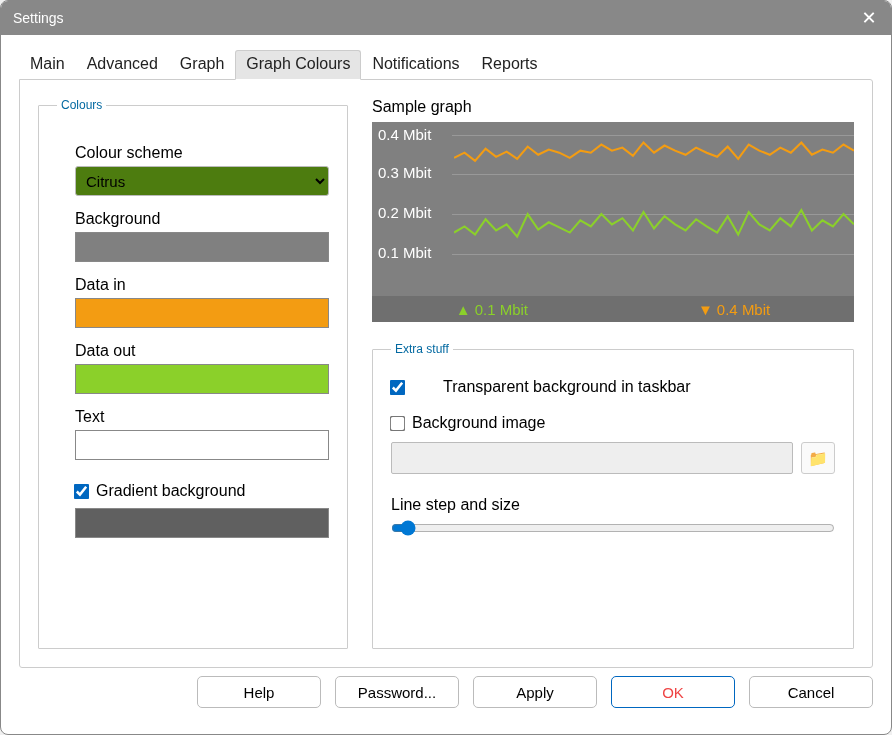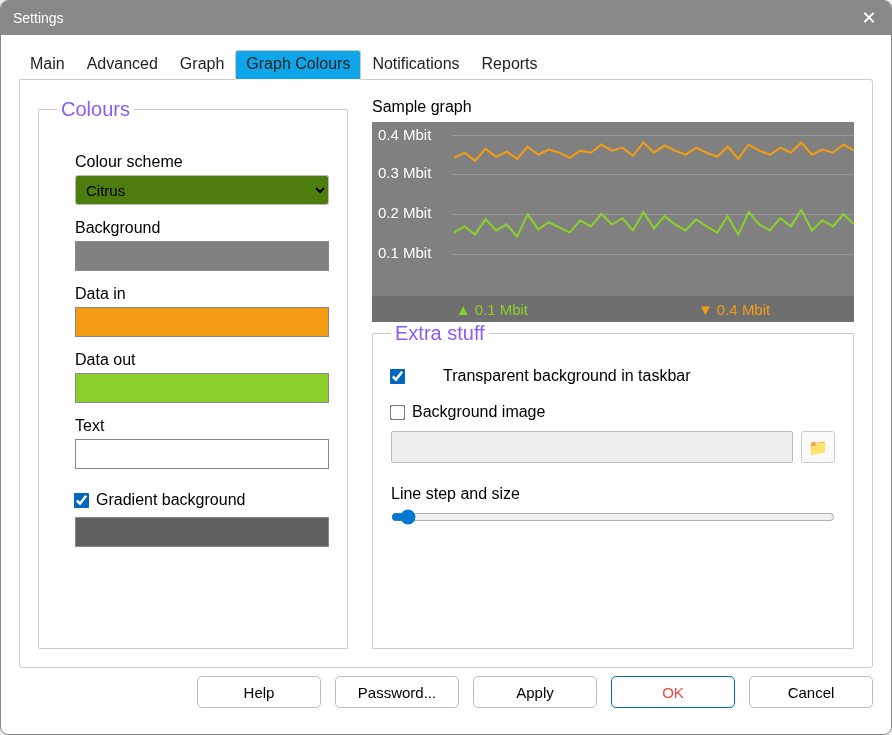--- a/index.html
+++ b/index.html
@@ -19,33 +19,33 @@
 
     .content { flex: 1; padding: 14px 18px 26px 18px; display: flex; flex-direction: column; }
 
     .tabs { display: flex; align-items: flex-end; height: 30px; position: relative; }
     .tab {
       padding: 4px 10px 6px 10px; font-size: 16px; color: #222;
       cursor: default; position: relative; top: 1px;
       border: 1px solid transparent;
     }
     .tab.active {
-      background: #0ea5e9; border: 1px solid #ccc; border-bottom: 1px solid #fff;
+      background: #e5e5e5; border: 1px solid #ccc; border-bottom: 1px solid #fff;
       border-radius: 3px 3px 0 0;
     }
     .tab-panel {
       flex: 1; border: 1px solid #ccc; border-radius: 0 3px 3px 3px;
       background: #fff; padding: 18px; display: flex; gap: 24px;
     }
 
     .col-left { width: 310px; }
     .col-right { flex: 1; display: flex; flex-direction: column; }
 
     fieldset { border: 1px solid #ccc; border-radius: 1px; padding: 12px 18px 18px 18px; }
-    legend { font-size: 20px; padding: 0 4px; color: #8b5cf6; }
+    legend { font-size: 12px; padding: 0 4px; color: #0369a1; }
 
     .field { margin-top: 14px; }
     .field label { display: block; font-size: 16px; margin-bottom: 4px; }
     .field:first-of-type { margin-top: 20px; }
 
     select {
       width: 100%; height: 30px; font-size: 15px; padding: 2px 6px;
       border: 1px solid #bbb; border-radius: 3px; background: #4d7c0f;
     }
 
@@ -76,21 +76,21 @@
 
     .graph-footer {
       height: 26px; background: #6f6f6f;
       display: flex; align-items: center; justify-content: center; gap: 170px;
       font-size: 15px;
     }
     .footer-item { display: flex; align-items: center; gap: 4px; }
     .tri-up { color: #8bd02a; }
     .tri-down { color: #f39c12; }
 
-    .extra { flex: 1; }
+    .extra { margin-top: 20px; flex: 1; }
     .cb-row2 { display: flex; align-items: center; gap: 8px; margin: 10px 0; }
     .cb-row2 input[type=checkbox] { transform: scale(1.2); accent-color: #0067c0; }
     .cb-row2 label { font-size: 16px; }
 
     .path-row { display: flex; gap: 8px; align-items: center; margin: 6px 0 10px 0; }
     .path-row input[type=text] {
       flex: 1; height: 32px; border: 1px solid #bbb; background: #eee;
       border-radius: 2px; padding: 2px 6px; font-size: 14px;
     }
     .browse-btn {

